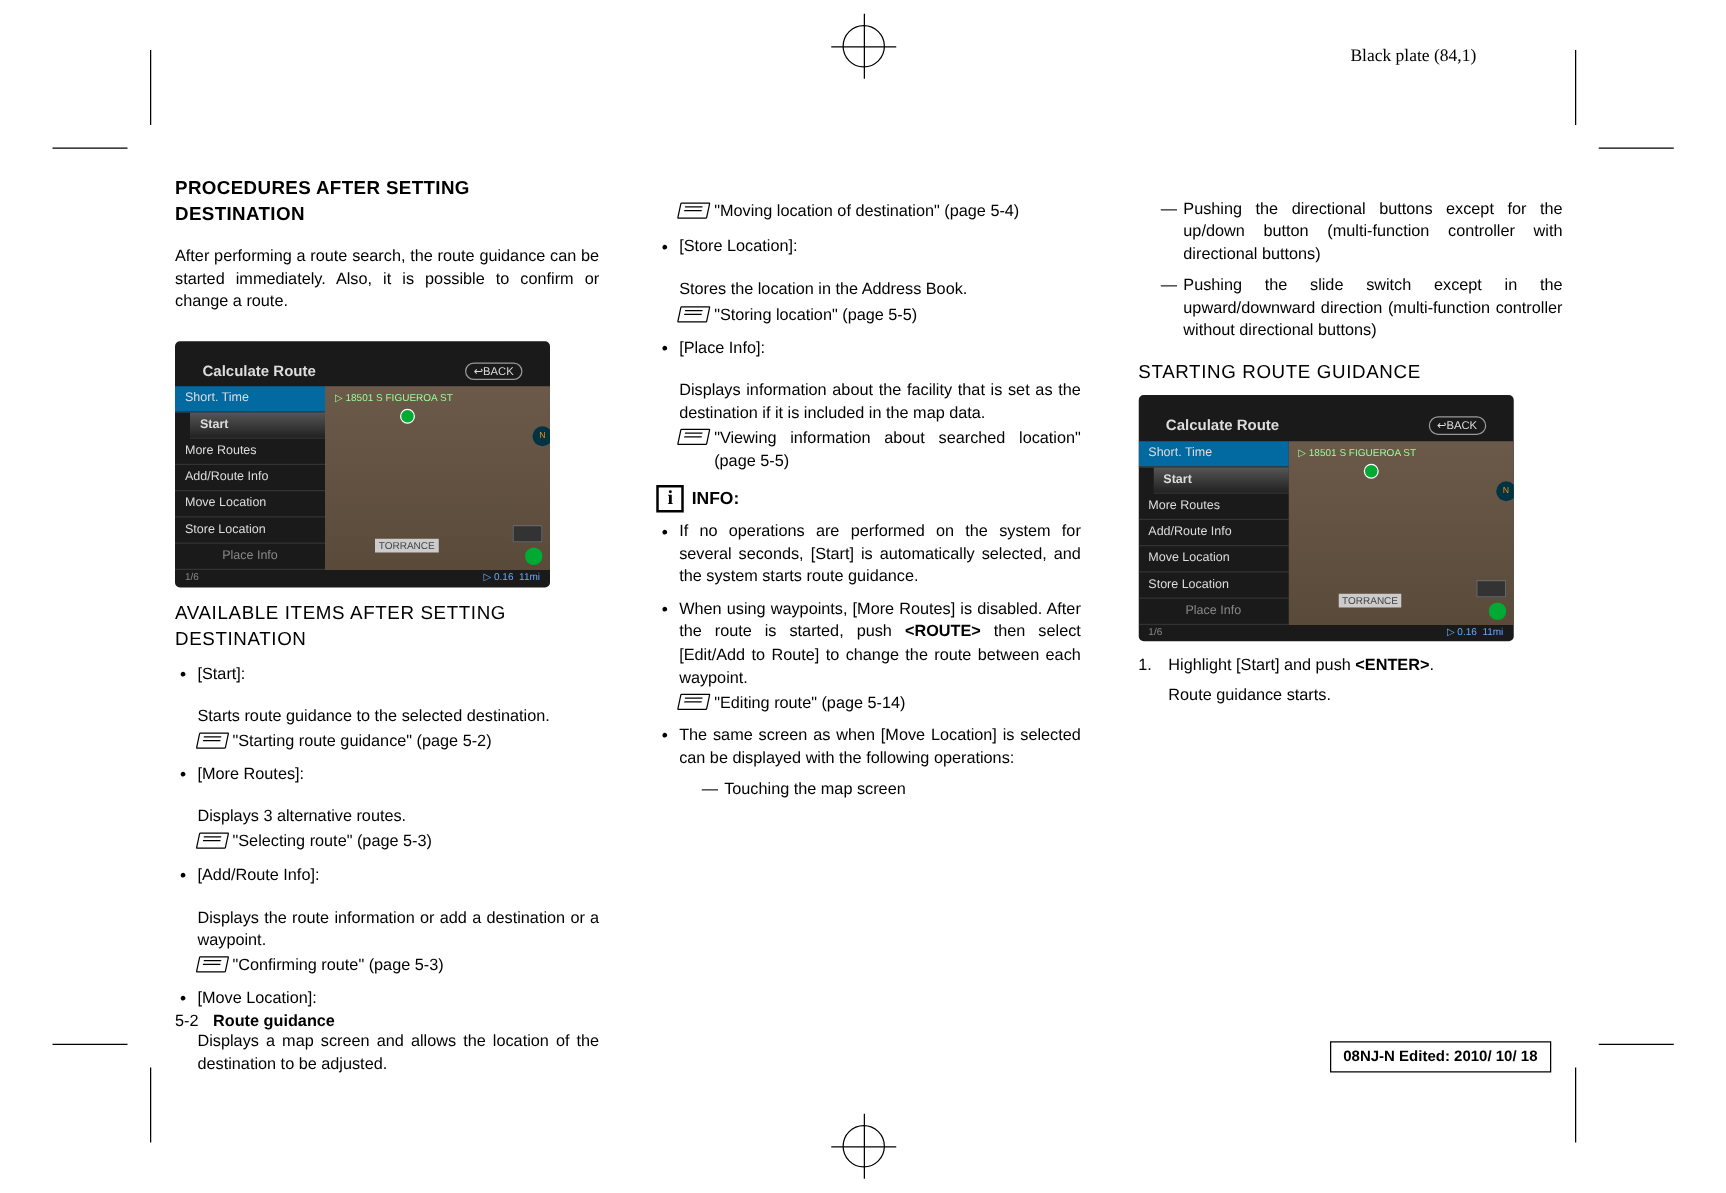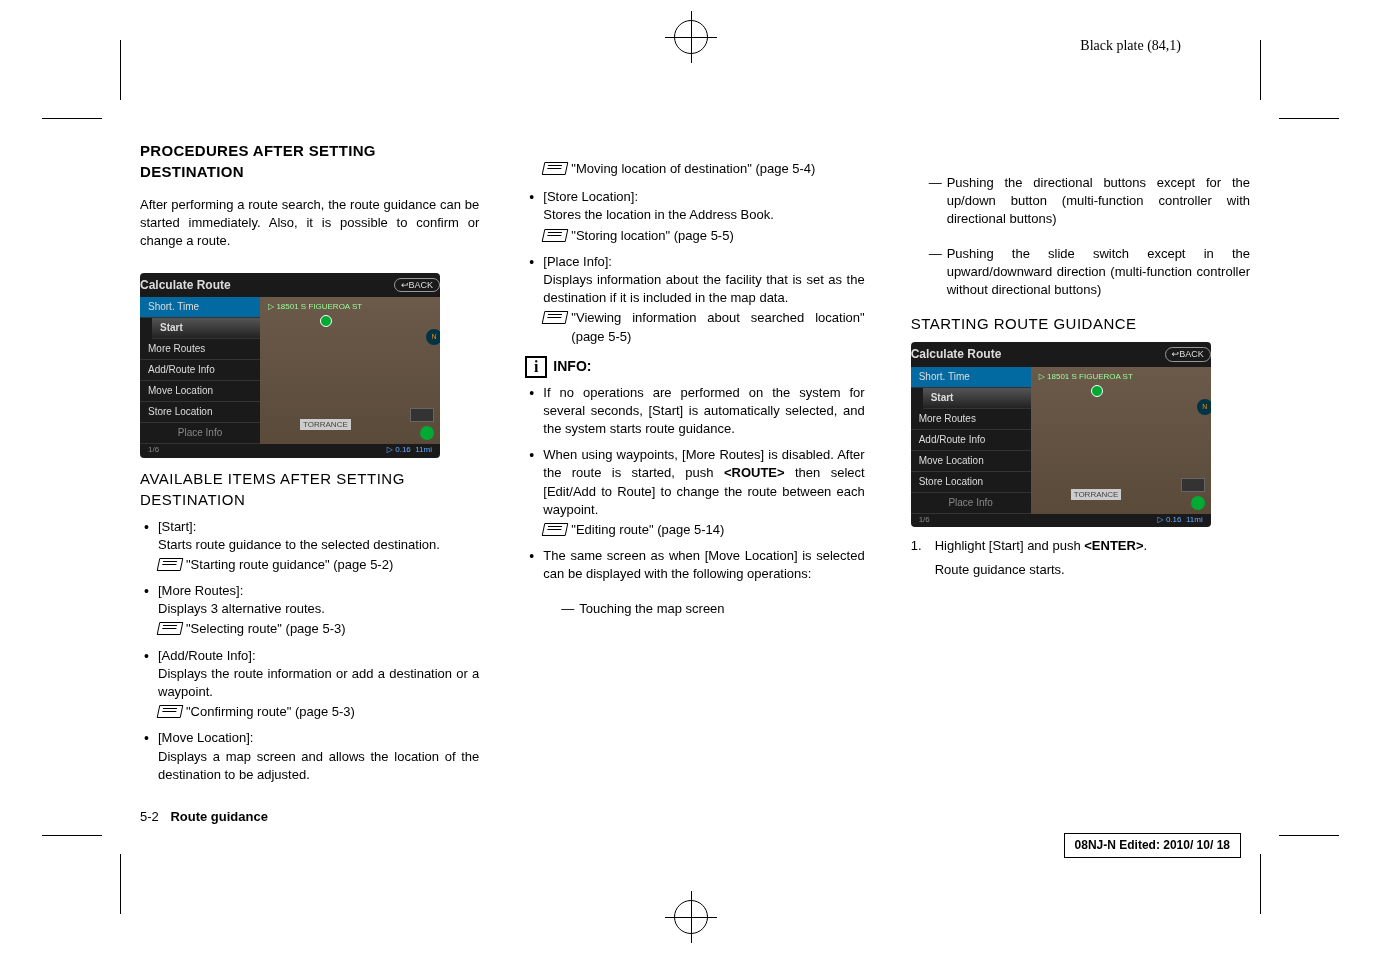--- a/index.html
+++ b/index.html
@@ -58,23 +58,24 @@
     padding: 0;
     margin: 6px 0 10px 0;
     overflow: hidden;
     font-size: 11px;
     color: #ddd;
   }
   .ss-header {
     display: flex;
     justify-content: space-between;
     align-items: center;
-    padding: 4px 0;
+    padding: 4px 22px;
     font-size: 12px;
     font-weight: bold;
+    margin-top: 12px;
   }
   .ss-back {
     border: 1px solid #999;
     border-radius: 10px;
     padding: 0 6px;
     font-size: 9px;
     font-weight: normal;
   }
   .ss-body { display: flex; }
   .ss-menu { width: 120px; }
@@ -155,21 +156,21 @@
     text-align: justify;
   }
   ul.bullets > li::before {
     content: "•";
     position: absolute;
     left: 4px;
     top: 0;
     font-size: 14px;
   }
   .item-label { display: inline; }
-  .item-desc { margin-top: 0; text-align: justify; }
+  .item-desc { margin-top: 16px; text-align: justify; }
   .xref {
     position: relative;
     padding-left: 28px;
     margin-top: 2px;
   }
   .xref::before {
     content: "";
     position: absolute;
     left: 0; top: 2px;
     width: 22px; height: 11px;
@@ -204,21 +205,20 @@
     font-size: 16px;
   }
   .info-label { font-weight: bold; font-size: 14px; }
 
   ul.dashes { list-style: none; padding-left: 18px; }
   ul.dashes > li {
     position: relative;
     padding-left: 18px;
     margin-bottom: 6px;
     text-align: justify;
-    margin-top: 16px;
   }
   ul.dashes > li::before {
     content: "—";
     position: absolute;
     left: 0;
   }
 
   ol.steps { list-style: none; }
   ol.steps > li {
     position: relative;

